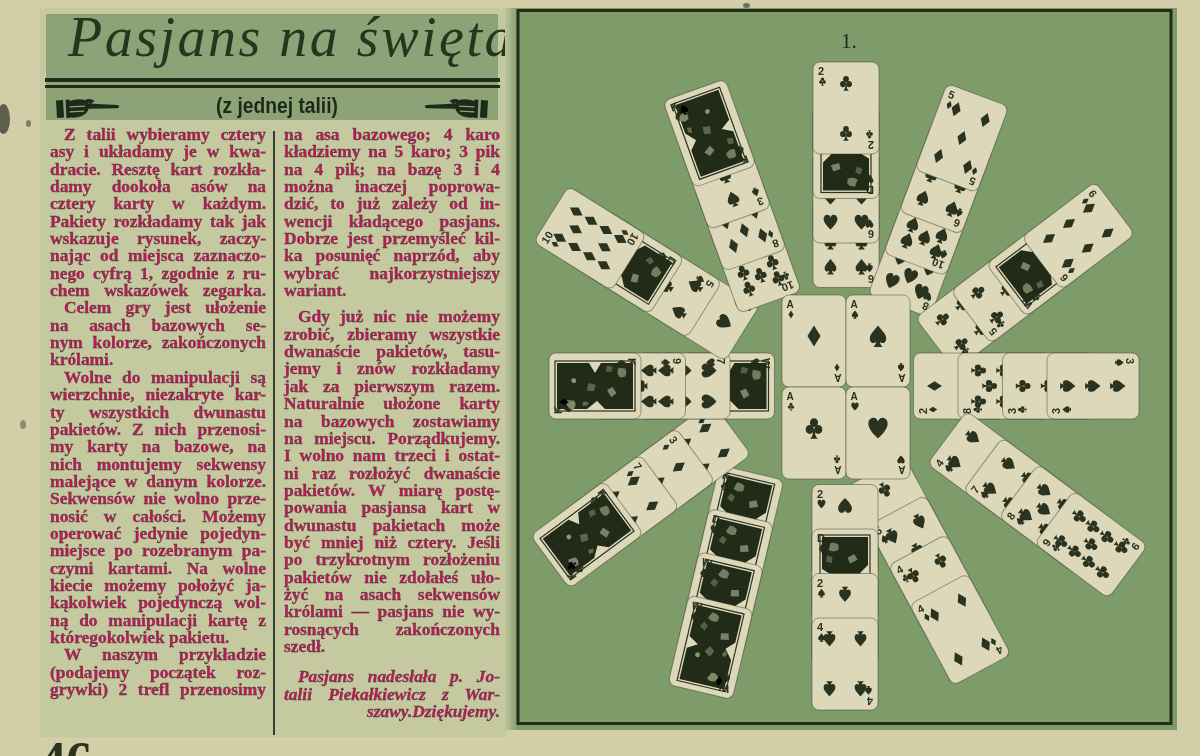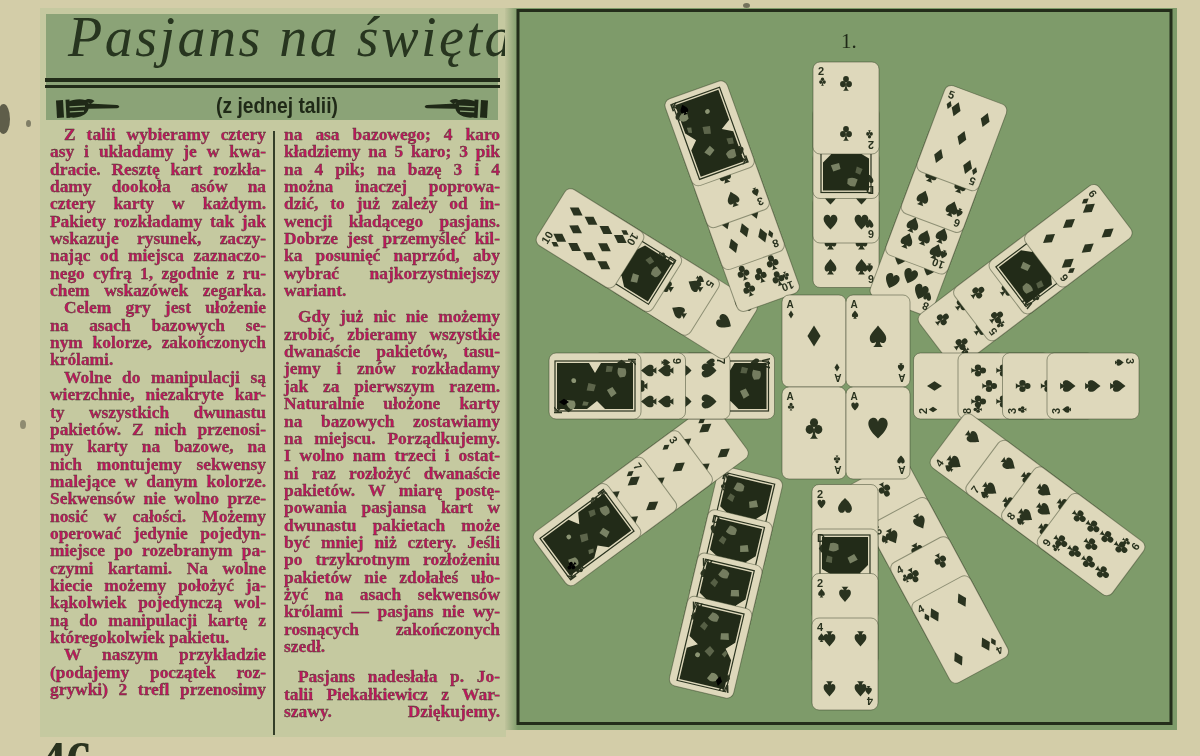--- a/index.html
+++ b/index.html
@@ -14,24 +14,24 @@
 #subtitle{left:157px;top:93px;width:240px;text-align:center;font-family:"Liberation Sans",sans-serif;
           font-weight:bold;font-size:22px;color:#1f2917;transform:scaleX(0.875);transform-origin:center}
 #handL{left:54px;top:94px}
 #handR{left:424px;top:94px}
 .col{font-family:"Liberation Serif",serif;font-weight:bold;font-size:17.4px;color:#be185d;line-height:17.35px;-webkit-text-stroke:0.3px #38412b}
 #col1{left:50px;top:126px;width:216px}
 #col2{left:284px;top:126px;width:216px}
 .ln{white-space:nowrap;text-align:justify;text-align-last:justify;height:17.35px}
 .ln.ind{text-indent:14px}
 .ln.last{text-align-last:left}
-.ln.split{display:flex;justify-content:space-between}
+.ln.split{display:flex;justify-content:flex-end}
 .gap1{height:9px}
 .gap2{height:13px}
-.it{}
+.it{font-style:italic}
 #divider{left:273px;top:131px;width:2.2px;height:604px;background:#343e28}
 #pageno{left:40px;top:731px;font-family:"Liberation Serif",serif;font-weight:bold;font-size:52px;color:#2a331f}
 .speck{position:absolute;background:#4a4a3a;border-radius:50%}
 </style>
 </head>
 <body>
 
 <div class="abs" id="textbg"></div>
 
 <div class="abs" id="titlebox"></div>

